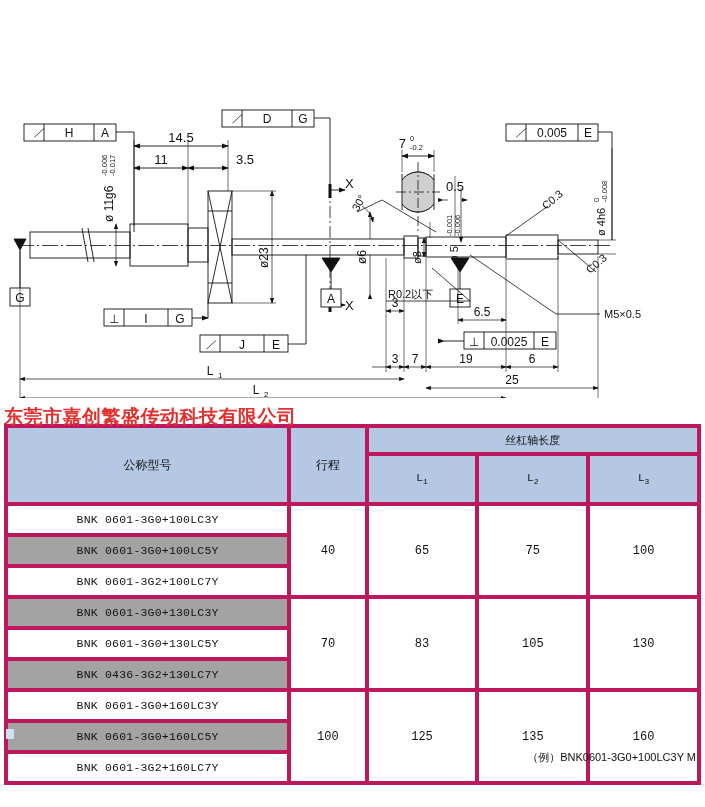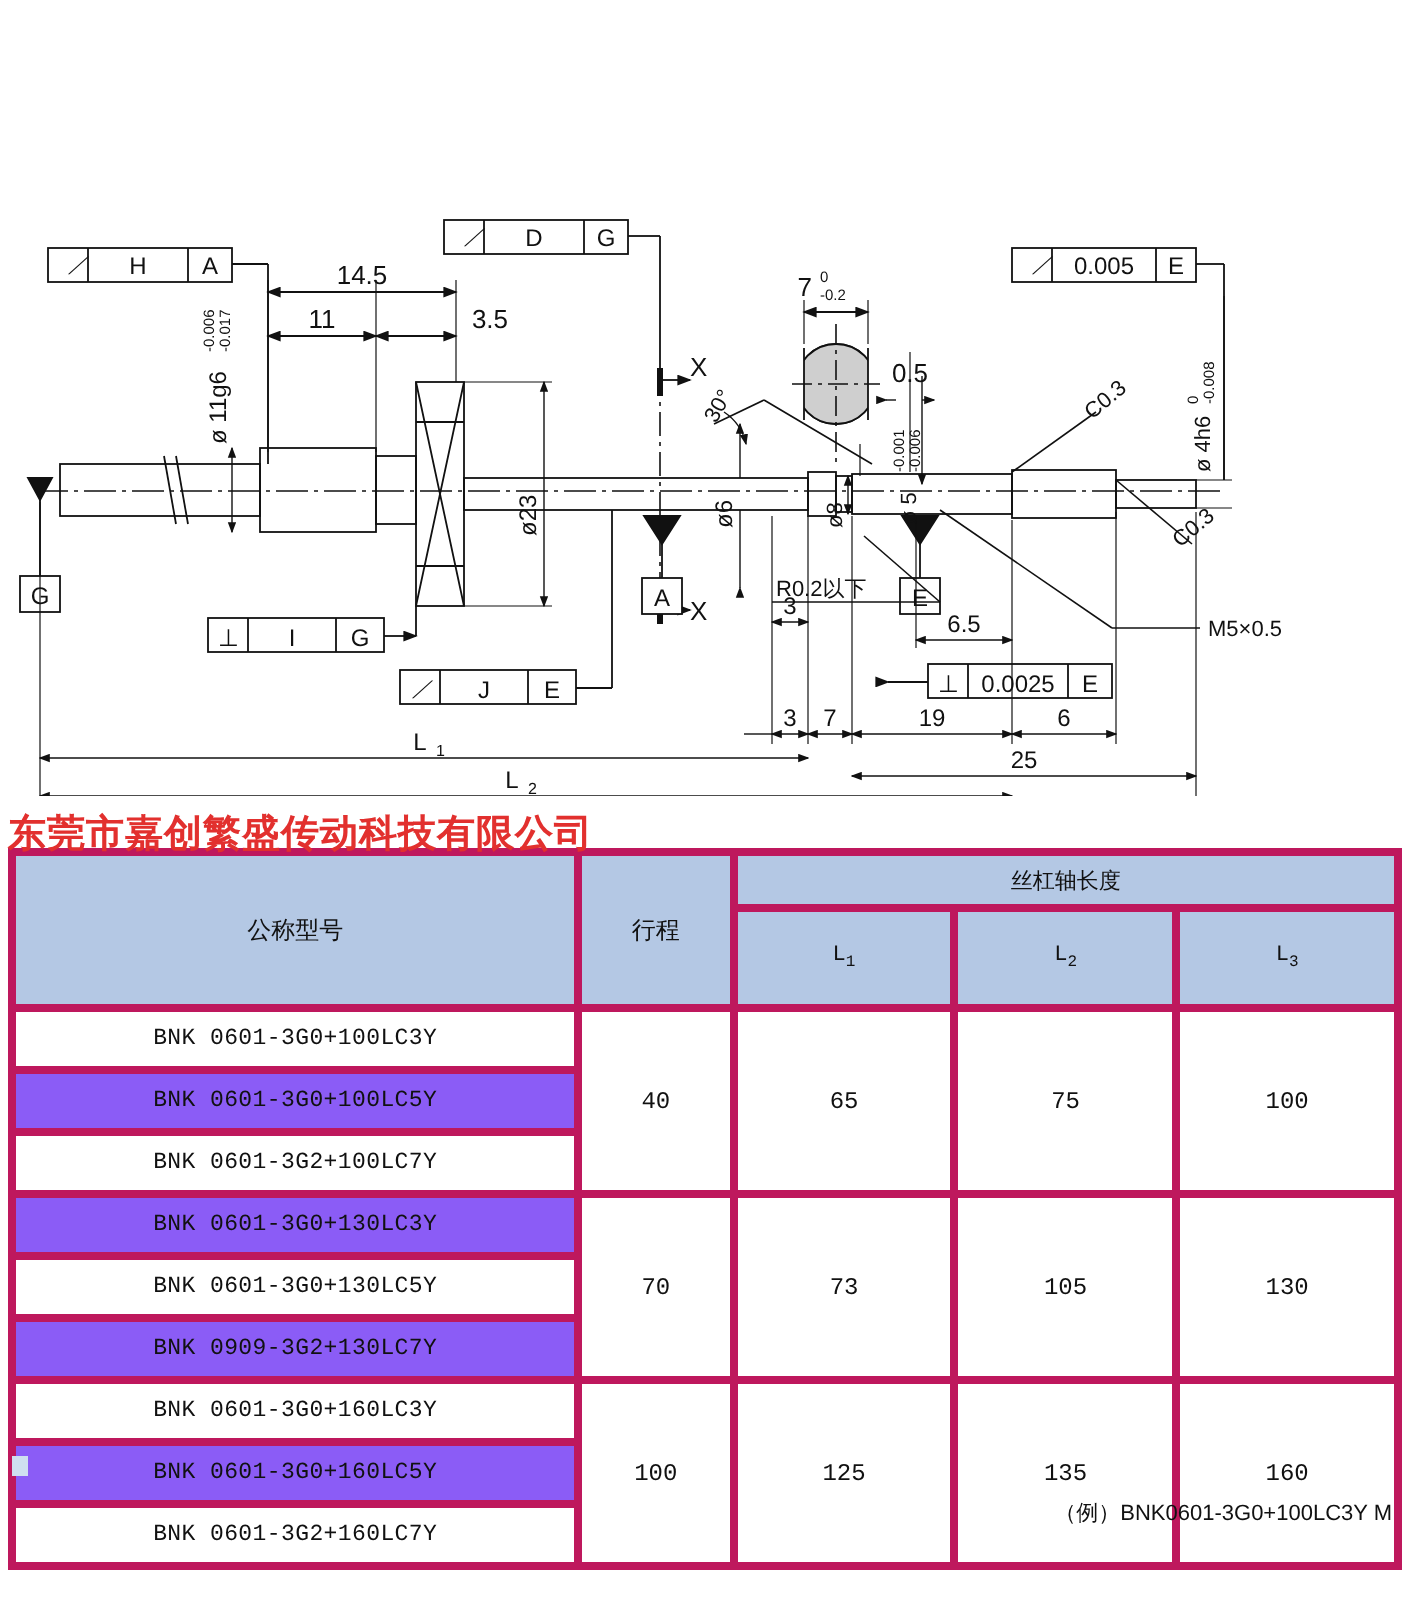--- a/index.html
+++ b/index.html
@@ -41,21 +41,21 @@
   #spec-table thead th{background:#b4c8e4;color:#111;font-weight:normal;}
   .th-model{width:286px;height:70px;font-size:12px;}
   .th-stroke{width:76px;height:70px;font-size:12px;}
   .th-group{height:24px;font-size:11px;}
   .th-sub{height:46px;font-size:11px;}
   .col-l{width:111px;}
   td.model{
     text-align:left;padding-left:14px;height:27px;
     font-size:11.5px;letter-spacing:.2px;white-space:nowrap;
   }
-  tr.shaded td.model{background:#8b5cf6;}
+  tr.shaded td.model{background:#a3a3a3;}
   td.num{font-size:12px;}
   sub{font-size:8px;}
 
   
   #notes{position:absolute;left:6px;top:728px;width:690px;font-size:11px;line-height:1.15;}
   .note-line{white-space:nowrap;}
   #note-main{margin:0 0 2px 0;font-size:11px;}
   #note-hl{background:#cfe0f0;display:inline-block;width:8px;height:10px;vertical-align:-1px;}
   #note-ex{margin:10px 0 0 34px;font-size:11px;text-align:right;}
   #note-leader{margin:0 0 0 126px;position:relative;height:16px;}
@@ -396,29 +396,29 @@
         </tr>
         <tr class="shaded">
           <td class="model">BNK 0601-3G0+100LC5Y</td>
         </tr>
         <tr>
           <td class="model">BNK 0601-3G2+100LC7Y</td>
         </tr>
         <tr class="shaded">
           <td class="model">BNK 0601-3G0+130LC3Y</td>
           <td class="num" rowspan="3">70</td>
-          <td class="num col-l" rowspan="3">73</td>
+          <td class="num col-l" rowspan="3">83</td>
           <td class="num col-l" rowspan="3">105</td>
           <td class="num col-l" rowspan="3">130</td>
         </tr>
         <tr>
           <td class="model">BNK 0601-3G0+130LC5Y</td>
         </tr>
         <tr class="shaded">
-          <td class="model">BNK 0909-3G2+130LC7Y</td>
+          <td class="model">BNK 0436-3G2+130LC7Y</td>
         </tr>
         <tr>
           <td class="model">BNK 0601-3G0+160LC3Y</td>
           <td class="num" rowspan="3">100</td>
           <td class="num col-l" rowspan="3">125</td>
           <td class="num col-l" rowspan="3">135</td>
           <td class="num col-l" rowspan="3">160</td>
         </tr>
         <tr class="shaded">
           <td class="model">BNK 0601-3G0+160LC5Y</td>

